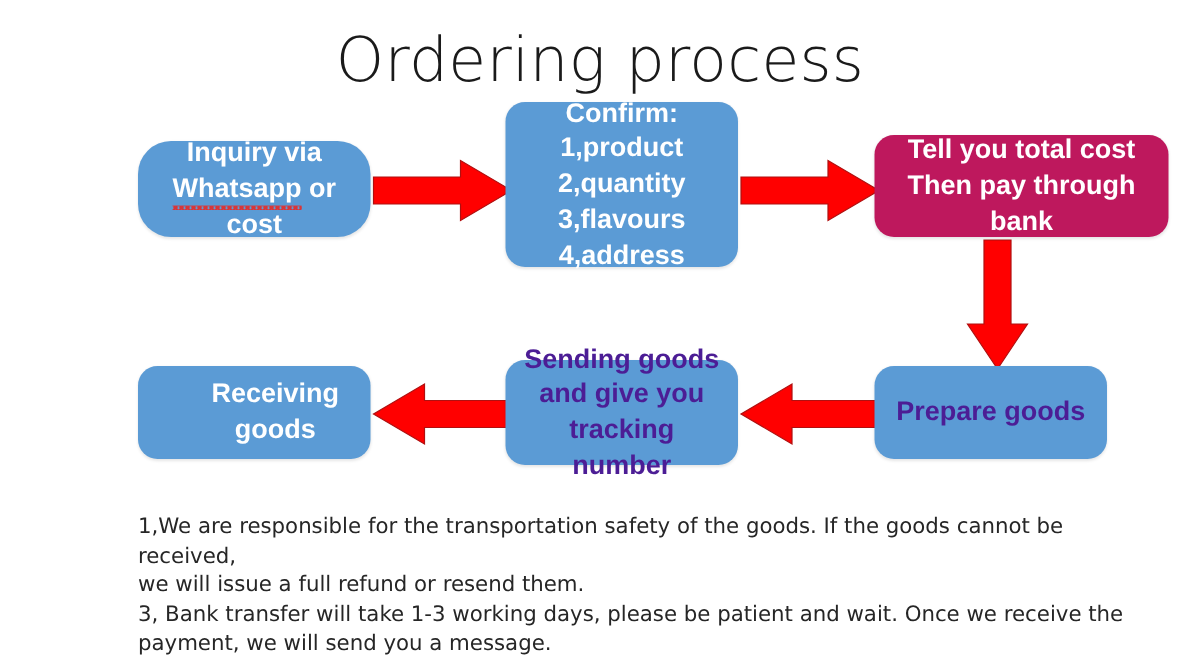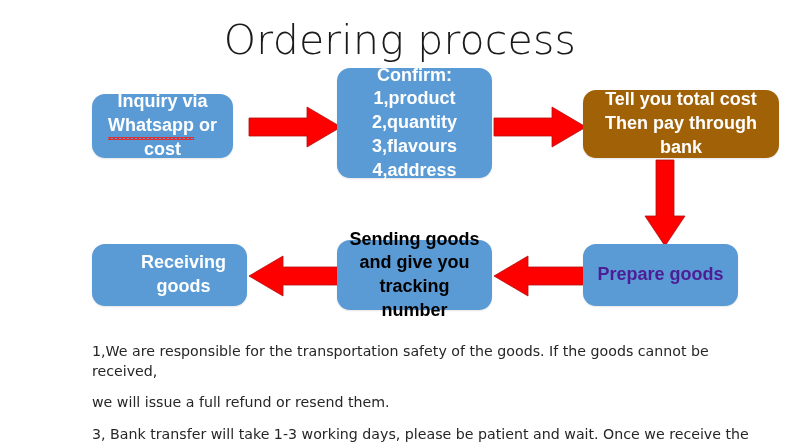--- a/index.html
+++ b/index.html
@@ -51,21 +51,21 @@
     align-items: center;
     justify-content: center;
     text-align: center;
     padding: 4px 8px;
     z-index: 3;
     box-shadow: 0 1px 2px rgba(0,0,0,0.10);
   }
   .pbox .txt { width: 100%; white-space: pre-line; }
 
   
-  #box-inquiry        { left: 92px;  top: 94px;  width: 141px; height: 64px; }
+  #box-inquiry        { left: 92px;  top: 94px;  width: 155px; height: 64px; border-radius: 22px; }
   #box-confirm        { left: 337px; top: 68px;  width: 155px; height: 110px; }
   #box-total-cost     { left: 583px; top: 90px;  width: 196px; height: 68px; }
   #box-prepare-goods  { left: 583px; top: 244px; width: 155px; height: 62px; }
   #box-sending-goods  { left: 337px; top: 240px; width: 155px; height: 70px; }
   #box-receiving      { left: 92px;  top: 244px; width: 155px; height: 62px; }
 
   
   .spell {
     position: relative;
     display: inline-block;
@@ -105,51 +105,51 @@
     left: 92px;
     top: 342px;
     width: 660px;
     font-size: 14.2px;
     line-height: 19.6px;
     color: #262626;
     font-family: "DejaVu Sans", "Liberation Sans", sans-serif;
     font-weight: 400;
   }
   .notes .note-line { white-space: normal; }
-  .notes .note-line + .note-line { margin-top: 12px; }
+  .notes .note-line + .note-line { margin-top: 0; }
 </style>
 </head>
 <body>
 
 <div id="canvas" style="background: rgb(255, 255, 255);">
 
   <div class="page-title" style="color: rgb(26, 26, 26);">Ordering process</div>
 
   <div class="pbox" id="box-inquiry" style="background: rgb(91, 155, 213); color: rgb(255, 255, 255);">
     <span class="txt"><span>Inquiry via</span><br><span class="spell">Whatsapp</span><span> or cost</span></span>
   </div>
 
   <div class="pbox" id="box-confirm" style="background: rgb(91, 155, 213); color: rgb(255, 255, 255);">
     <span class="txt">Confirm:
 1,product
 2,quantity
 3,flavours
 4,address</span>
   </div>
 
-  <div class="pbox" id="box-total-cost" style="background: #a16207; color: rgb(255, 255, 255);">
+  <div class="pbox" id="box-total-cost" style="background: #be185d; color: rgb(255, 255, 255);">
     <span class="txt">Tell you total cost
 Then pay through bank</span>
   </div>
 
   <div class="pbox" id="box-prepare-goods" style="background: rgb(91, 155, 213); color: #4c1d95;">
     <span class="txt">Prepare goods</span>
   </div>
 
-  <div class="pbox" id="box-sending-goods" style="background: rgb(91, 155, 213); color: #000000;">
+  <div class="pbox" id="box-sending-goods" style="background: rgb(91, 155, 213); color: #4c1d95;">
     <span class="txt">Sending goods
 and give you
 tracking number</span>
   </div>
 
   <div class="pbox" id="box-receiving" style="background: rgb(91, 155, 213); color: rgb(255, 255, 255); padding-left: 36px;">
     <span class="txt">Receiving goods</span>
   </div>
 
   <div class="arrow" id="arrow-1">

